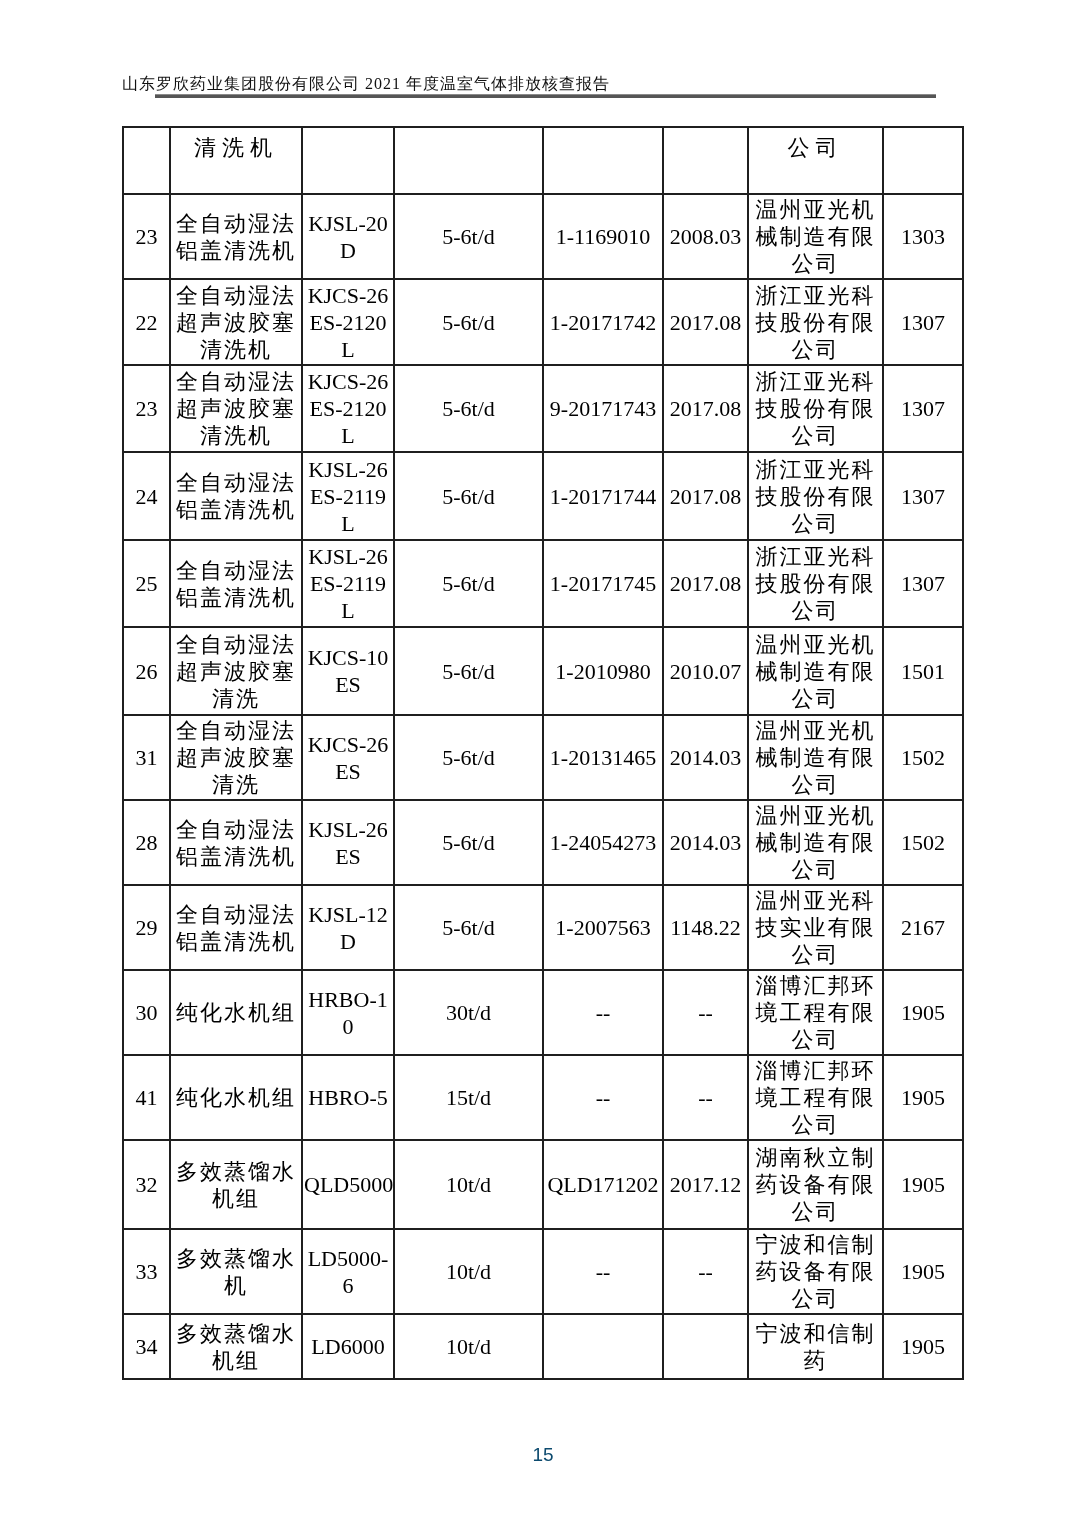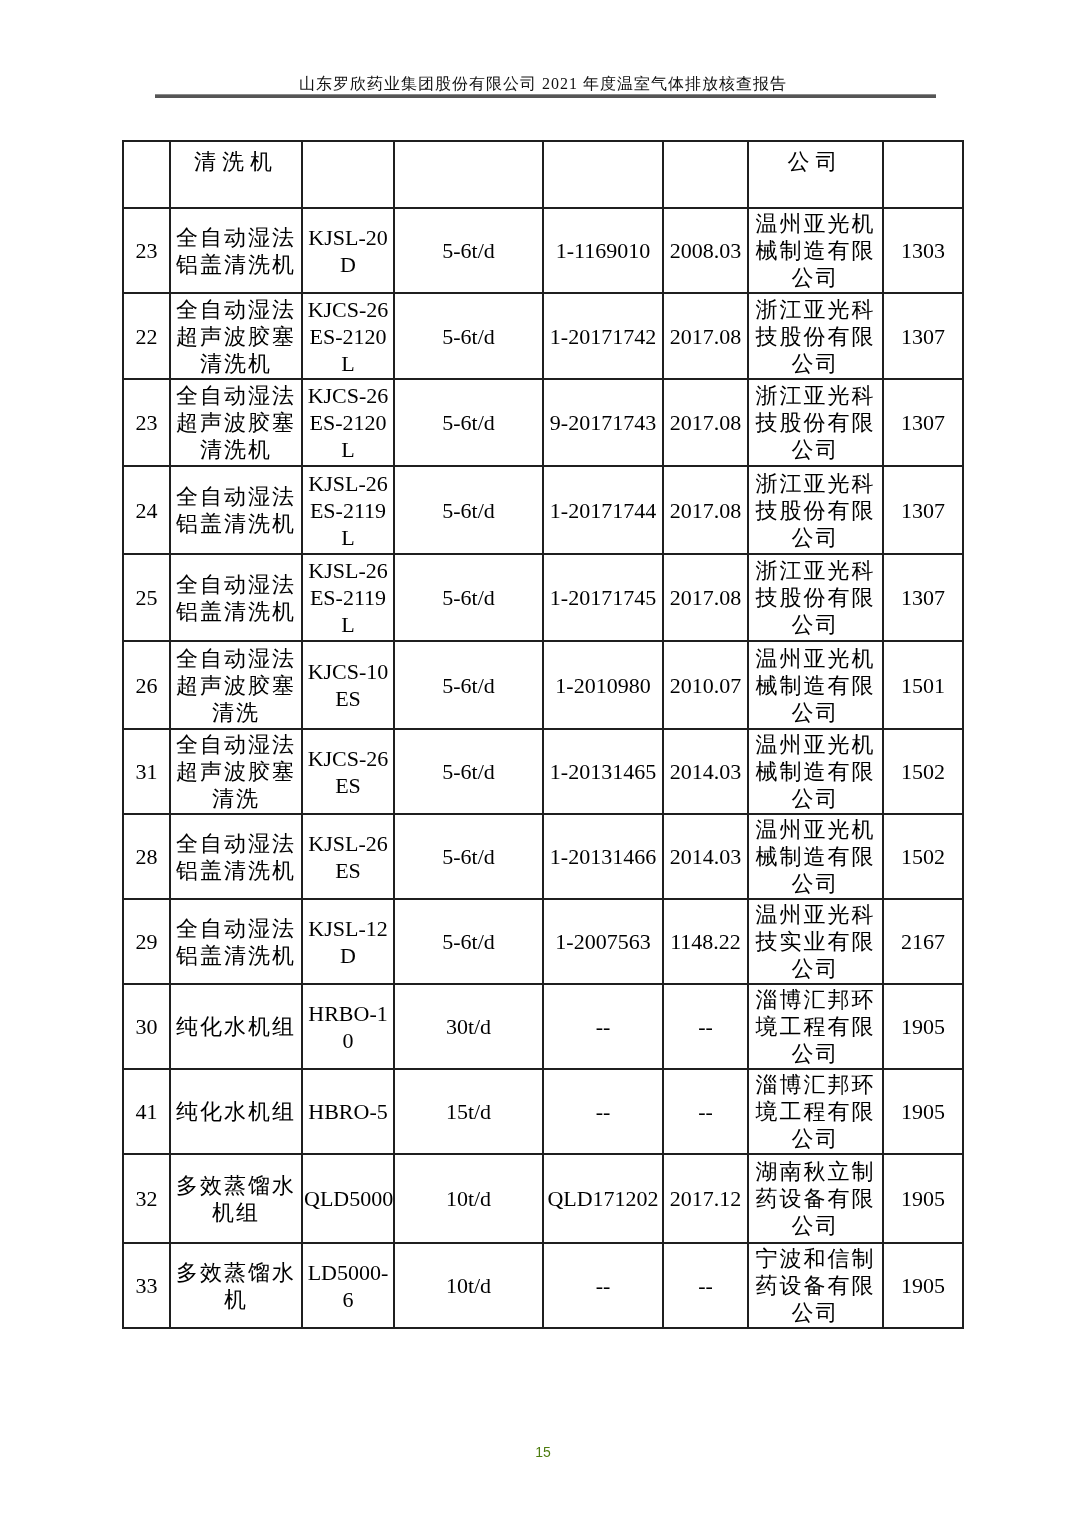--- a/index.html
+++ b/index.html
@@ -14,38 +14,38 @@
     background: #ffffff;
     color: #000000;
     font-family: "Liberation Serif", "DejaVu Serif", serif;
     overflow: hidden;
   }
   .header-title {
     position: absolute;
     top: 74px;
     left: 122px;
     width: 842px;
-    text-align: center;
+    text-align: left;
     font-size: 16px;
     line-height: 20px;
     letter-spacing: 1px;
     color: #111111;
   }
   .header-rule {
     position: absolute;
     top: 94px;
     left: 155px;
     width: 781px;
     height: 3px;
     background: #555555;
     border-top: 1px solid #8a8a8a;
   }
   table.equip-table {
     position: absolute;
-    top: 140px;
+    top: 126px;
     left: 122px;
     width: 842px;
     border-collapse: collapse;
     table-layout: fixed;
   }
   table.equip-table td {
     border: 2px solid #1f1f1f;
     text-align: center;
     vertical-align: middle;
     font-size: 22px;
@@ -67,22 +67,22 @@
   tr.continuation td.cell-manufacturer {
     letter-spacing: 6px;
   }
   .footer {
     position: absolute;
     top: 1444px;
     left: 122px;
     width: 842px;
     text-align: center;
     font-family: "Liberation Sans", "DejaVu Sans", sans-serif;
-    font-size: 14px;
-    color: #4d7c0f;
+    font-size: 19px;
+    color: #0c4a6e;
   }
 </style>
 </head>
 <body>
 
 <div class="page">
 
   <div class="header-title">山东罗欣药业集团股份有限公司 2021 年度温室气体排放核查报告</div>
 
   <div class="header-rule"></div>
@@ -215,21 +215,21 @@
 公司</td>
           <td class="cell-code">1502</td>
         </tr>
         <tr style="height: 85px;">
           <td class="cell-no">28</td>
           <td class="cell-name">全自动湿法
 铝盖清洗机</td>
           <td class="cell-model">KJSL-26
 ES</td>
           <td class="cell-capacity">5-6t/d</td>
-          <td class="cell-serial">1-20131466</td>
+          <td class="cell-serial">1-24054273</td>
           <td class="cell-date">2014.03</td>
           <td class="cell-manufacturer">温州亚光机
 械制造有限
 公司</td>
           <td class="cell-code">1502</td>
         </tr>
         <tr style="height: 85px;">
           <td class="cell-no">29</td>
           <td class="cell-name">全自动湿法
 铝盖清洗机</td>
@@ -288,20 +288,32 @@
           <td class="cell-model">LD5000-
 6</td>
           <td class="cell-capacity">10t/d</td>
           <td class="cell-serial">--</td>
           <td class="cell-date">--</td>
           <td class="cell-manufacturer">宁波和信制
 药设备有限
 公司</td>
           <td class="cell-code">1905</td>
         </tr>
+        <tr style="height: 65px;">
+          <td class="cell-no">34</td>
+          <td class="cell-name">多效蒸馏水
+机组</td>
+          <td class="cell-model">LD6000</td>
+          <td class="cell-capacity">10t/d</td>
+          <td class="cell-serial"></td>
+          <td class="cell-date"></td>
+          <td class="cell-manufacturer">宁波和信制
+药</td>
+          <td class="cell-code">1905</td>
+        </tr>
       </tbody>
   </table>
 
   <div class="footer">
     <span>15</span>
   </div>
 
 </div>
 
 </body></html>

